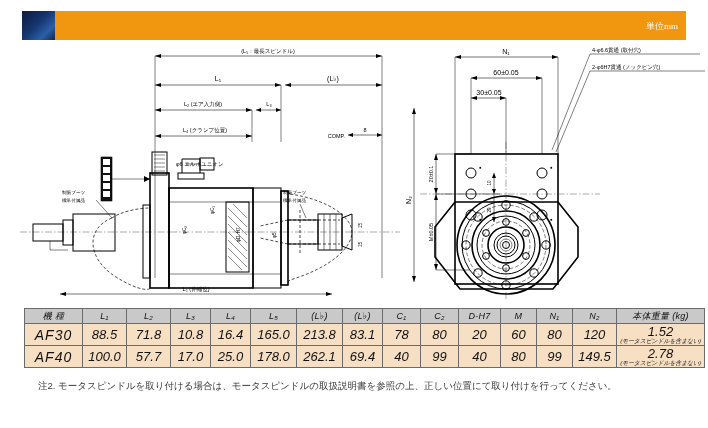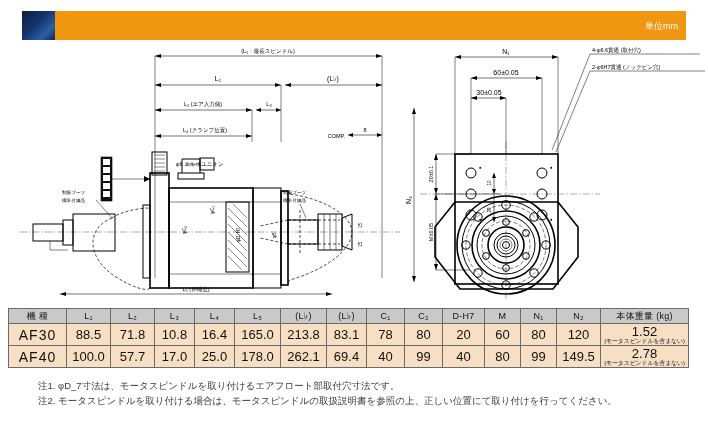--- a/index.html
+++ b/index.html
@@ -19,29 +19,29 @@
     position:absolute;left:0;top:0;width:33px;height:29px;
     background:linear-gradient(135deg,#0d1b3e 0%,#15356e 45%,#2a5fa8 75%,#0f2550 100%);
   }
   .banner-title{
     position:absolute;left:45px;top:50%;transform:translateY(-50%);
     font-size:15px;font-weight:bold;color:#ffffff;letter-spacing:.5px;
     white-space:nowrap;
   }
   .banner-unit{
     position:absolute;right:8px;top:50%;transform:translateY(-50%);
-    font-size:9px;color:#ffffff;white-space:nowrap;
+    font-size:9px;color:#ffffff;white-space:nowrap;font-family:Liberation Serif, serif;
   }
 
   
   .drawing{position:absolute;left:0;top:42px;width:708px;height:258px;}
   .drawing svg{display:block;}
 
   
-  .tbl-wrap{position:absolute;left:8px;top:308px;width:660px;}
+  .tbl-wrap{position:absolute;left:24px;top:308px;width:660px;font-style:italic;}
   table.dim{
     border-collapse:collapse;width:660px;
     table-layout:fixed;
   }
   table.dim th, table.dim td{
     border:1px solid #6b6b6b;
     text-align:center;vertical-align:middle;
     padding:0;height:17px;
     font-size:11px;color:#111;
   }
@@ -472,17 +472,16 @@
           <td class="wcell">
             <span class="wnum">2.78</span>
             <span class="wnote">(モータスピンドルを含まない)</span>
           </td>
         </tr>
       </tbody>
     </table>
   </div>
 
   <div class="notes">
-    <div class="note">注1. φD_7寸法は、モータスピンドルを取り付けるエアフロート部取付穴寸法です。</div>
     <div class="note">注2. モータスピンドルを取り付ける場合は、モータスピンドルの取扱説明書を参照の上、正しい位置にて取り付けを行ってください。</div>
   </div>
 
 </div>
 
 </body></html>

